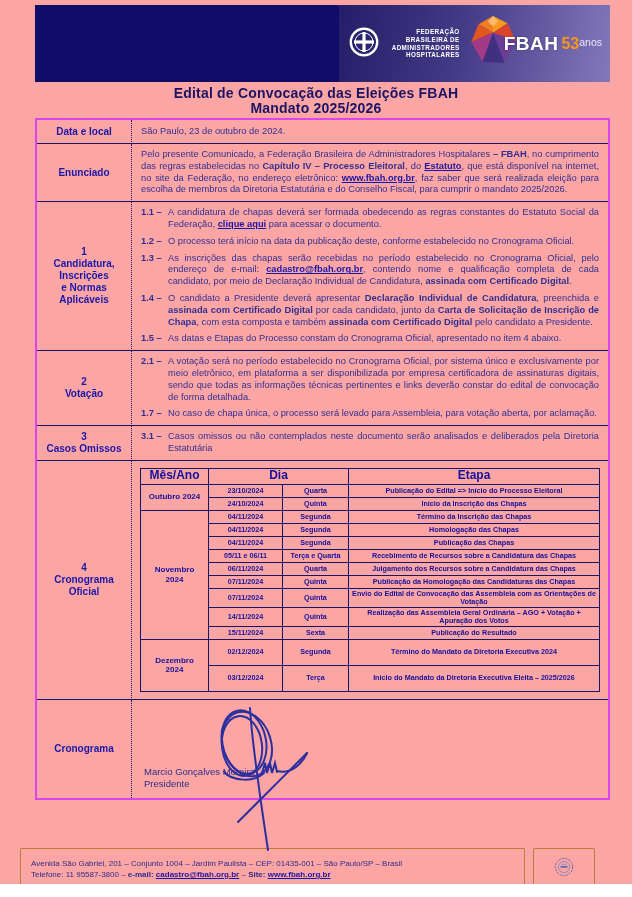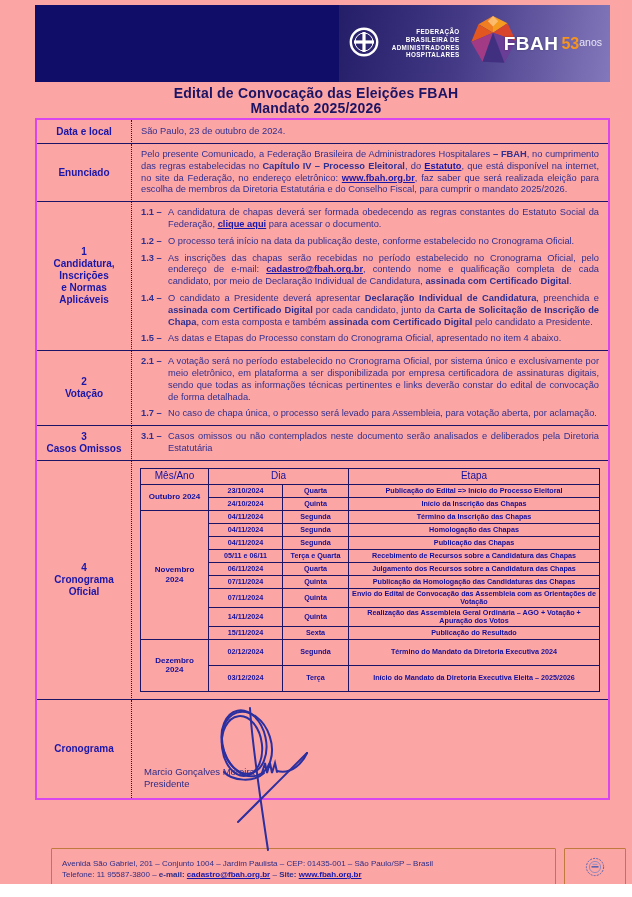--- a/index.html
+++ b/index.html
@@ -57,32 +57,32 @@
   .b { font-weight:bold; }
   a.lnk, .lnk { color:#1a17a8; font-weight:bold; text-decoration:underline; cursor:pointer; }
 
   
   td.val-crono { padding:7px 8px; }
   table.crono { border:1.5px solid #1b1464; border-collapse:collapse; width:100%; table-layout:fixed; }
   table.crono th, table.crono td {
     border:1px solid #1b1464; text-align:center; vertical-align:middle;
     color:#13109a; padding:1px 2px;
   }
-  table.crono th { font-size:10px; font-weight:normal; height:16px;text-align:center; }
+  table.crono th { font-size:12px; font-weight:bold; height:16px;text-align:center; }
   table.crono td { font-size:7.2px; font-weight:bold; height:13px; line-height:8px; }
   table.crono td.month { font-size:8px; line-height:9.5px; }
   table.crono tr.tall td { height:26px; }
 
   
   td.val-sig { position:relative; height:98px; padding:0; }
   .signature-svg { position:absolute; left:70px; top:2px; overflow:visible; z-index:3; }
   .sig-id { position:absolute; left:12px; bottom:8px; font-size:9.5px; line-height:12px; color:#2d2d86; z-index:2; }
 
   
-  .footer { position:absolute; left:51px; top:848px; width:575px; height:42px; display:flex; gap:8px;border-radius:17px; }
+  .footer { position:absolute; left:20px; top:848px; width:575px; height:42px; display:flex; gap:8px;border-radius:17px; }
   .addr-box {
     flex:1; border:1px solid #c07a3e; border-radius:1px; padding:5px 10px;
     font-size:8px; line-height:11px; color:#2d2d86; display:flex; flex-direction:column; justify-content:center;
   }
   .seal-box { width:62px; border:1px solid #c07a3e; border-radius:1px; display:flex; align-items:center; justify-content:center; }
 </style>
 </head>
 <body>
 
 <div class="page">

